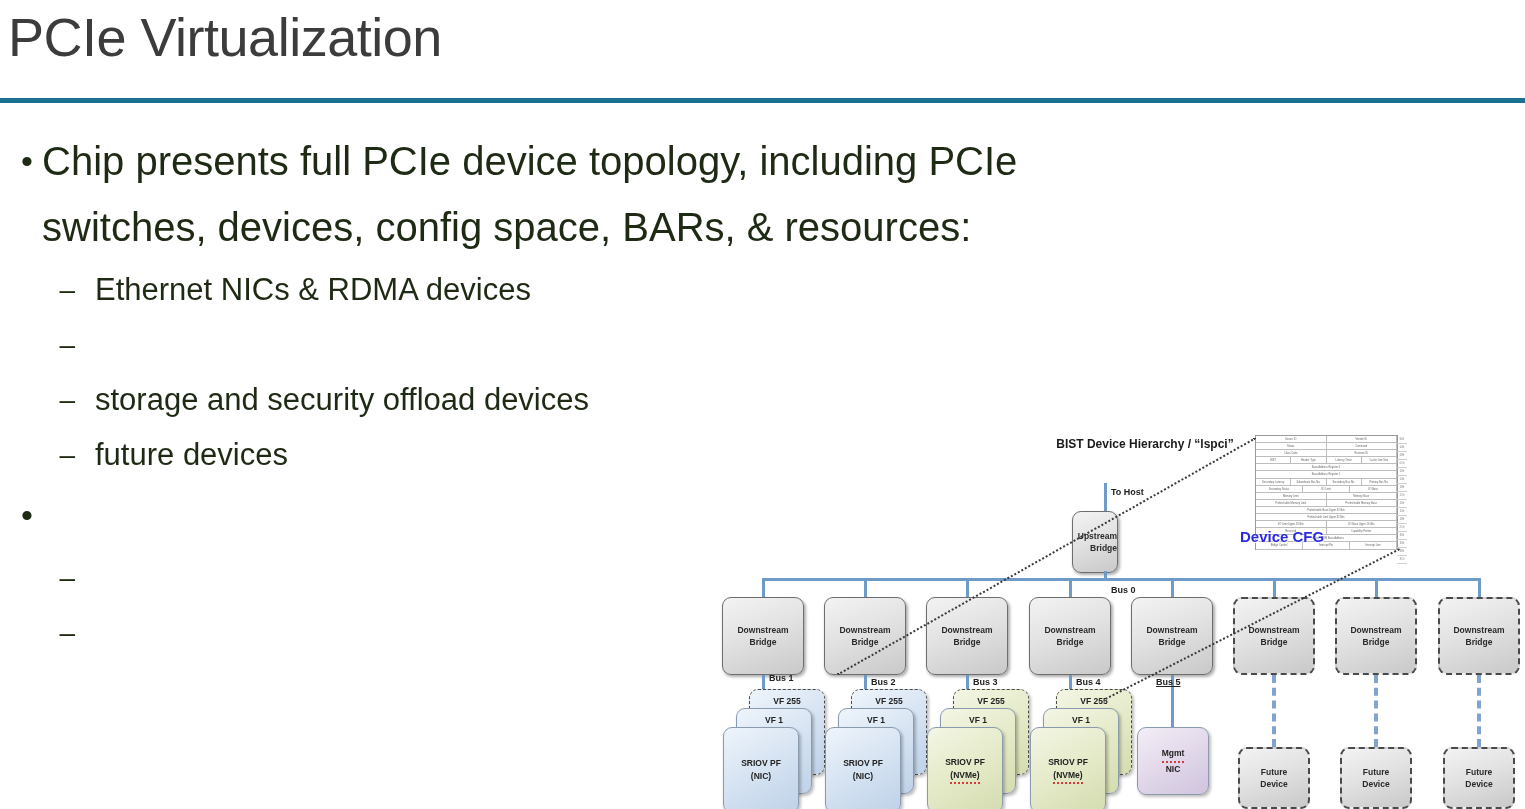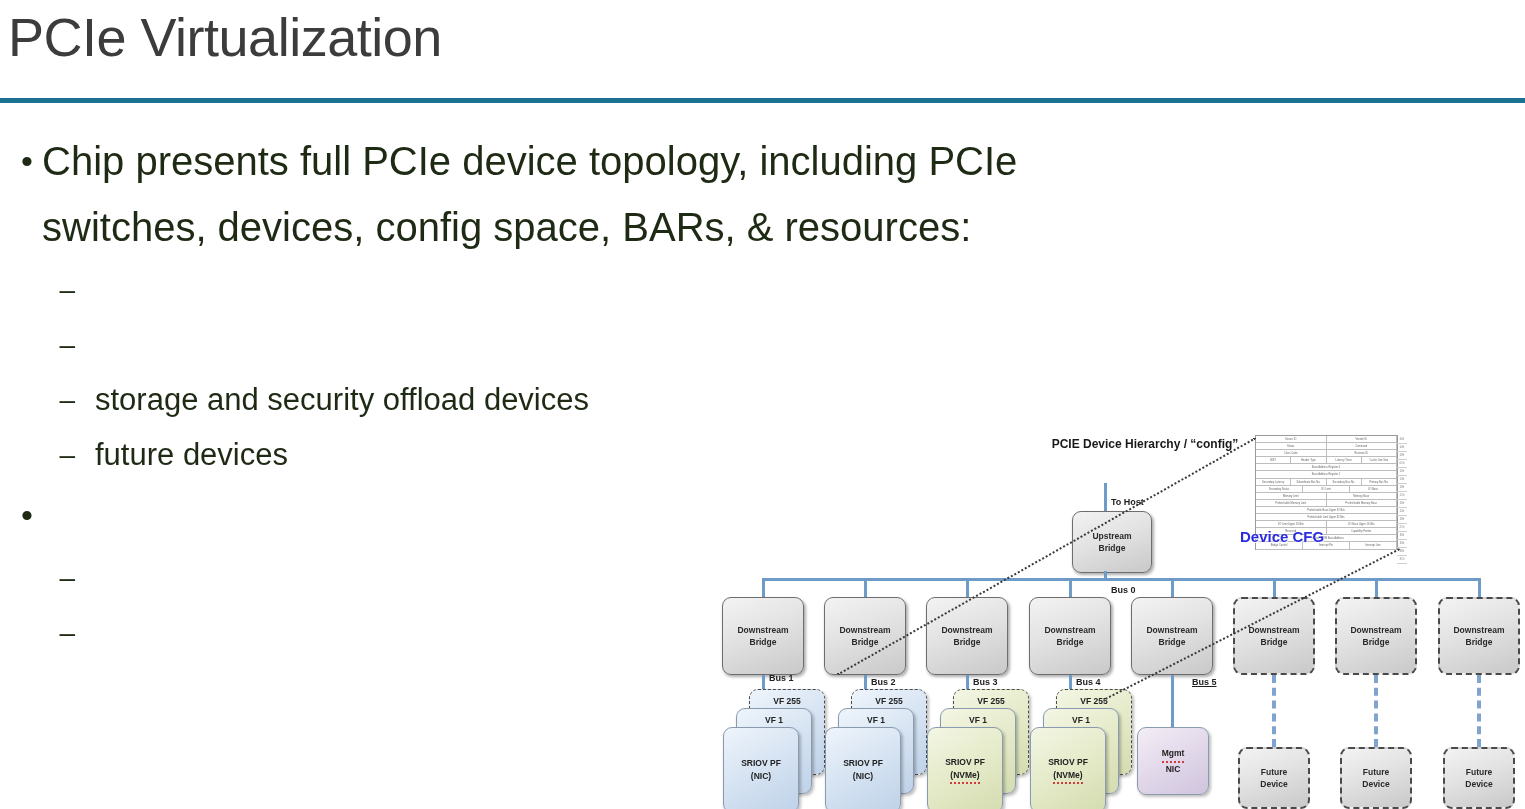--- a/index.html
+++ b/index.html
@@ -217,20 +217,21 @@
 <div id="slide-title">PCIe Virtualization</div>
 <div id="title-rule"></div>
 
 <div id="body-list">
     <div class="bullet-row l1">
       <div class="marker">•</div>
       <div class="text">Chip presents full PCIe device topology, including PCIe switches, devices, config space, BARs, &amp; resources:</div>
     </div>
     <div class="bullet-row l2">
       <div class="marker">–</div>
+      <div class="text">Ethernet NICs &amp; RDMA devices</div>
     </div>
     <div class="bullet-row l2">
       <div class="marker">–</div>
     </div>
     <div class="bullet-row l2">
       <div class="marker">–</div>
       <div class="text">storage and security offload devices</div>
     </div>
     <div class="bullet-row l2">
       <div class="marker">–</div>
@@ -242,26 +243,26 @@
     <div class="bullet-row l2">
       <div class="marker">–</div>
     </div>
     <div class="bullet-row l2">
       <div class="marker">–</div>
     </div>
   </div>
 
 <div id="diagram">
 
-  <div id="diagram-title">PCIE Device Hierarchy  / “config”</div>
+  <div id="diagram-title">BIST Device Hierarchy  / “lspci”</div>
 
   <div class="line-v" style="left:404px; top:58px; height:84px;"></div>
-  <div class="edge-label" style="left:411px; top:72px;">To Host</div>
-
-  <div class="node" style="left:372px; top:86px; width:80px; height:62px;">
+  <div class="edge-label" style="left:411px; top:62px;">To Host</div>
+
+  <div class="node" style="left:372px; top:86px; width:46px; height:62px;align-items:flex-end;">
     <span>Upstream</span>
     <span>Bridge</span>
   </div>
 
   <div class="line-v" style="left:404px; top:146px; height:9px;"></div>
   <div class="edge-label" style="left:411px; top:160px;">Bus 0</div>
 
   <div class="line-h" style="left:63px; top:153px; width:718px;"></div>
 
   <div id="bridge-layer">
@@ -292,21 +293,21 @@
         <span>Bridge</span>
       </div>
       <div class="line-v" style="left: 369px; top: 250px; height: 56px;"></div>
       <div class="edge-label" style="left: 376px; top: 252px;">Bus 4</div>
       <div class="line-v" style="left: 471px; top: 153px; height: 19px;"></div>
       <div class="node" style="left: 431px; top: 172px; width: 82px; height: 78px;">
         <span>Downstream</span>
         <span>Bridge</span>
       </div>
       <div class="line-v" style="left: 471px; top: 250px; height: 76px;"></div>
-      <div class="edge-label" style="left: 492px; top: 252px; text-decoration: underline;">Bus 5</div>
+      <div class="edge-label" style="left: 456px; top: 252px; text-decoration: underline;">Bus 5</div>
       <div class="line-v" style="left: 573px; top: 153px; height: 19px;"></div>
       <div class="node dashed" style="left: 533px; top: 172px; width: 82px; height: 78px;">
         <span>Downstream</span>
         <span>Bridge</span>
       </div>
       <div class="line-dash-v" style="left: 572px; top: 250px; height: 72px;"></div>
       <div class="line-v" style="left: 675px; top: 153px; height: 19px;"></div>
       <div class="node dashed" style="left: 635px; top: 172px; width: 82px; height: 78px;">
         <span>Downstream</span>
         <span>Bridge</span>

